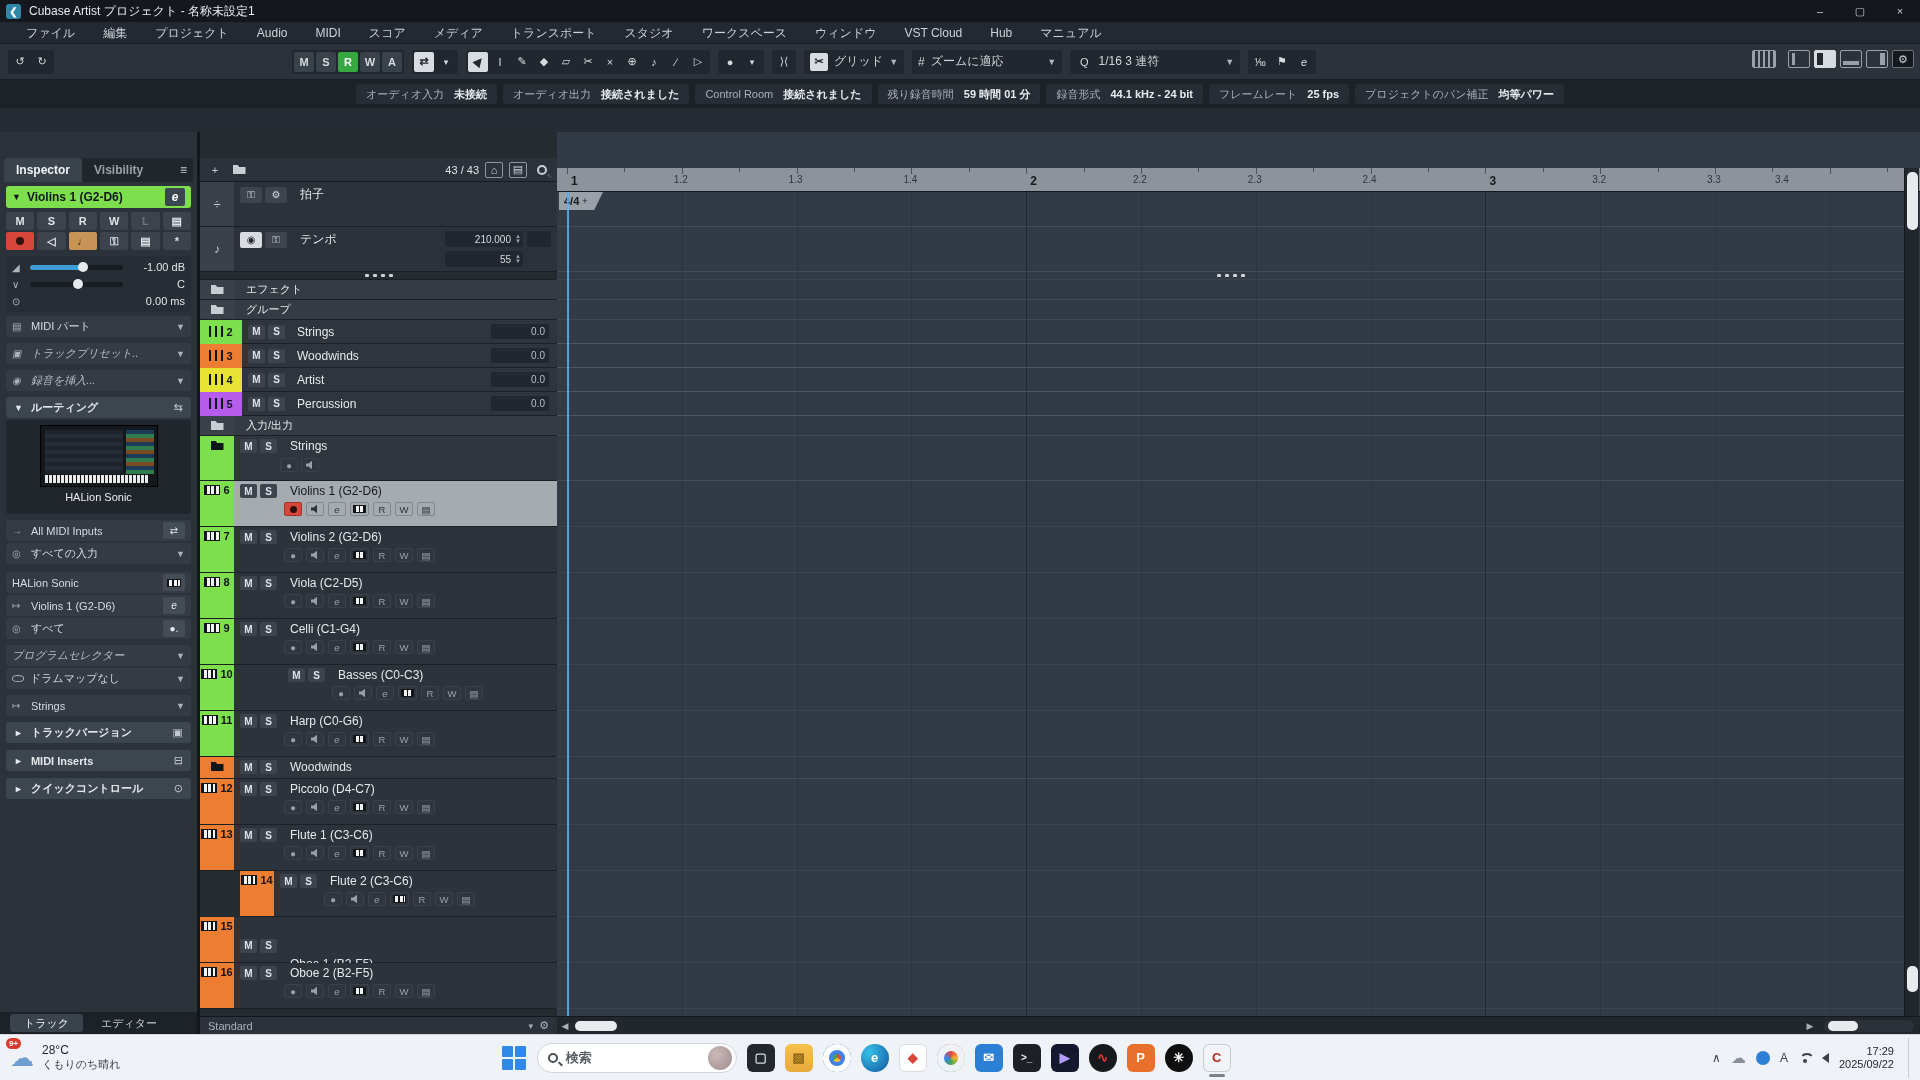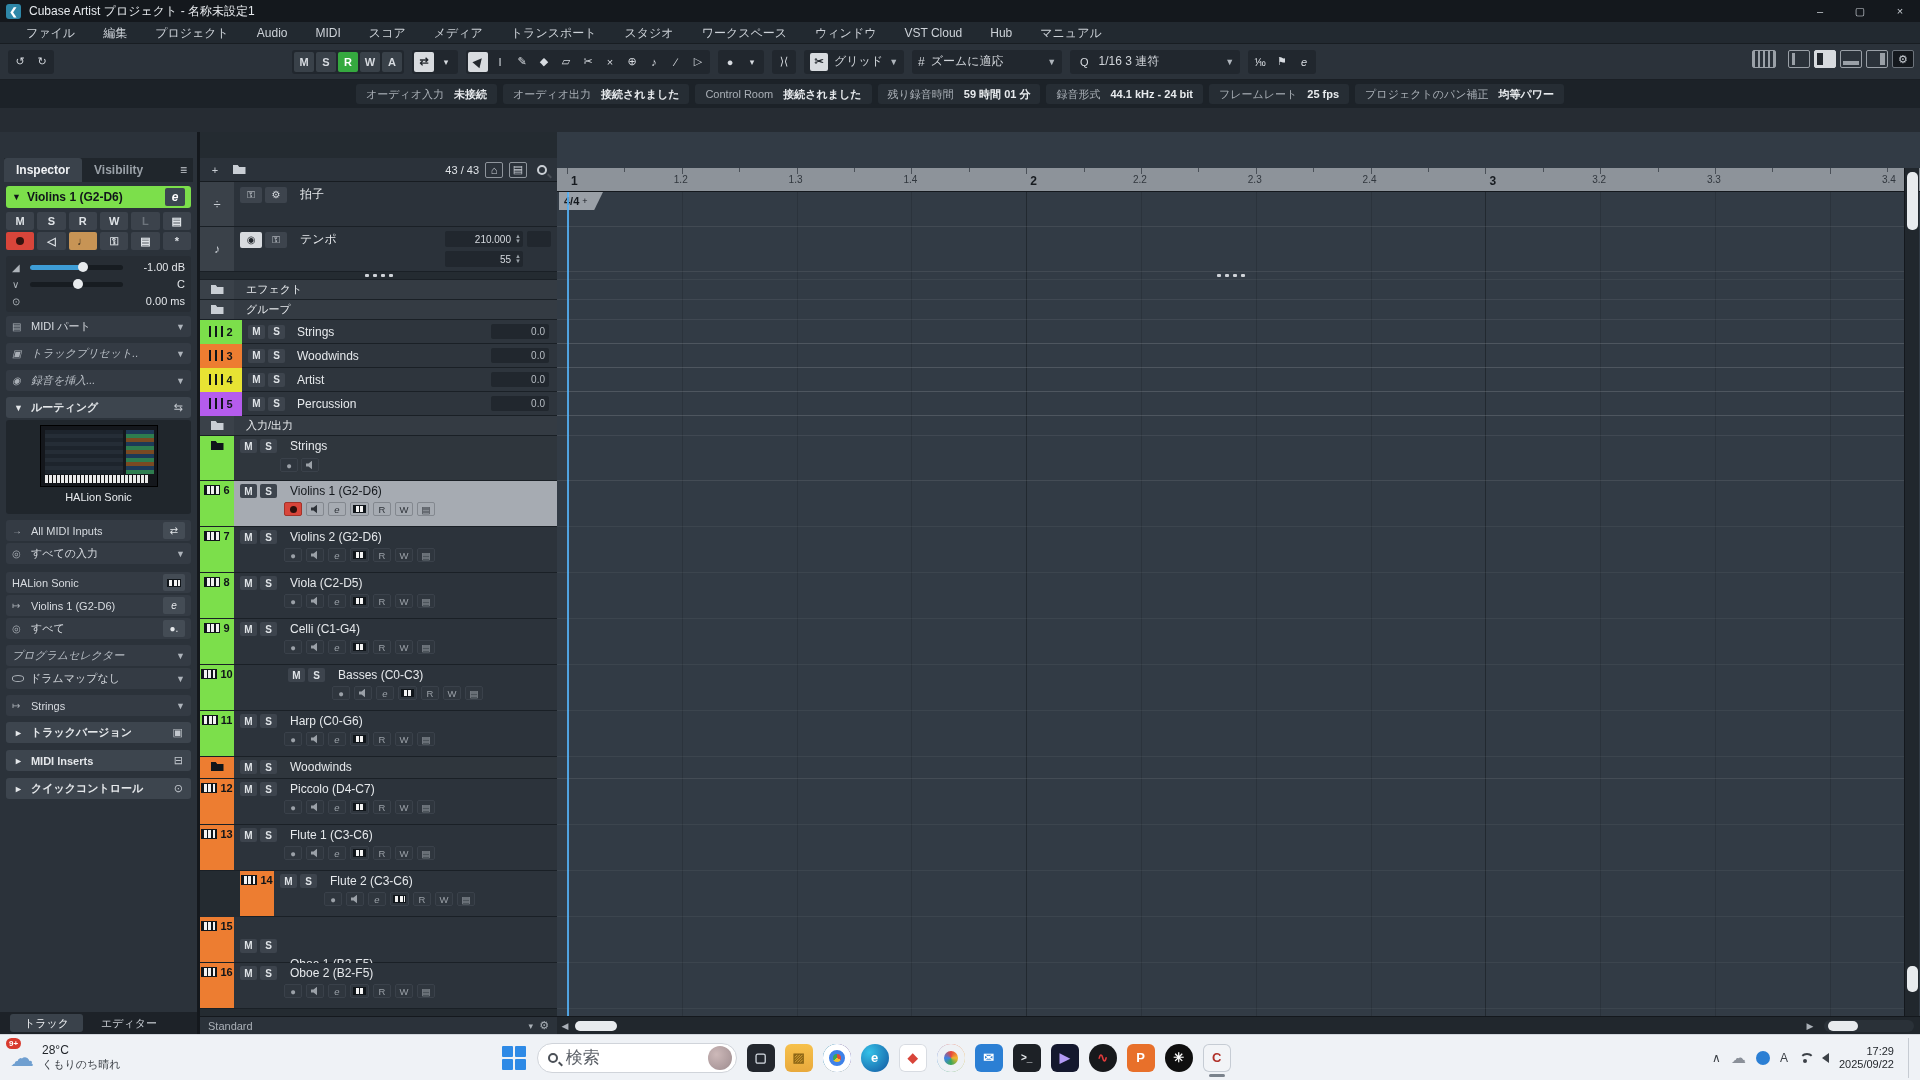--- a/index.html
+++ b/index.html
@@ -150,21 +150,21 @@
   .weather { display:flex; align-items:center; gap:8px; padding-left:10px; width:260px; }
   .wicon { position:relative; font-size:24px; color:#6f9fd0; }
   .wbadge { position:absolute; left:-4px; top:-6px; background:#d83a2e; color:#fff; font-size:8px; border-radius:7px; padding:1px 3px; font-weight:bold; }
   .wtxt .t1 { font-size:12px; } .wtxt .t2 { font-size:11px; color:#3c4147; }
   .centerapps { display:flex; align-items:center; gap:10px; margin:0 auto; }
   .startbtn { width:26px; height:26px; display:grid; grid-template-columns:11px 11px; grid-template-rows:11px 11px; gap:2px; padding:1px; }
   .startbtn i { background:#2e8ae6; border-radius:1px; }
   .searchpill { width:200px; height:30px; background:#fff; border:1px solid #d0d4da; border-radius:15px; display:flex; align-items:center; padding:0 4px 0 10px; gap:8px; }
   .mag { width:10px; height:10px; border:2px solid #4a4f56; border-radius:50%; position:relative; }
   .mag::after { content:""; position:absolute; left:8px; top:8px; width:5px; height:2px; background:#4a4f56; transform:rotate(45deg); }
-  .searchpill .ph { color:#5a5f66; font-size:17px; }
+  .searchpill .ph { color:#5a5f66; font-size:13px;font-weight:bold; }
   .searchpill .hippo { margin-left:auto; width:24px; height:24px; border-radius:50%; background:radial-gradient(circle at 35% 35%, #cdb9b9, #9d8b8e); }
   .app { width:28px; height:28px; border-radius:6px; position:relative; display:flex; align-items:center; justify-content:center; font-size:13px; font-weight:bold; }
   .app.active { background:#dfe4ea; box-shadow:0 0 0 1px #cfd5dc; }
   .app.active::after { content:""; position:absolute; bottom:-5px; left:6px; width:16px; height:3px; background:#7a828c; border-radius:2px; }
   .tray { display:flex; align-items:center; gap:10px; padding-right:8px; margin-left:auto; }
   .tray .tico { color:#3c4147; font-size:12px; }
   .clock { text-align:right; font-size:11px; line-height:13px; }
   .showdesk { width:4px; height:40px; border-left:1px solid #c6cbd2; margin-left:4px; }
   .wifi { width:14px; height:10px; position:relative; }
   .wifi::before { content:""; position:absolute; left:1px; top:0; width:12px; height:12px; border:2px solid #3c4147; border-radius:50%; clip-path:polygon(0 0,100% 0,50% 50%); }
@@ -952,21 +952,21 @@
           <span class="rlabel" style="left: 116.8px;">1.2</span>
           <span class="rlabel" style="left: 231.6px;">1.3</span>
           <span class="rlabel" style="left: 346.4px;">1.4</span>
           <span class="rlabel major" style="left: 473.2px;">2</span>
           <span class="rlabel" style="left: 576px;">2.2</span>
           <span class="rlabel" style="left: 690.8px;">2.3</span>
           <span class="rlabel" style="left: 805.6px;">2.4</span>
           <span class="rlabel major" style="left: 932.4px;">3</span>
           <span class="rlabel" style="left: 1035.2px;">3.2</span>
           <span class="rlabel" style="left: 1150px;">3.3</span>
-          <span class="rlabel" style="left: 1325px;">3.4</span>
+          <span class="rlabel" style="left: 1218px;">3.4</span>
           <span class="rtick" style="left: 10px; height: 6px;"></span>
           <span class="rtick" style="left: 67.4px; height: 4px;"></span>
           <span class="rtick" style="left: 124.8px; height: 6px;"></span>
           <span class="rtick" style="left: 182.2px; height: 4px;"></span>
           <span class="rtick" style="left: 239.6px; height: 6px;"></span>
           <span class="rtick" style="left: 297px; height: 4px;"></span>
           <span class="rtick" style="left: 354.4px; height: 6px;"></span>
           <span class="rtick" style="left: 411.8px; height: 4px;"></span>
           <span class="rtick" style="left: 469.2px; height: 6px;"></span>
           <span class="rtick" style="left: 526.6px; height: 4px;"></span>

